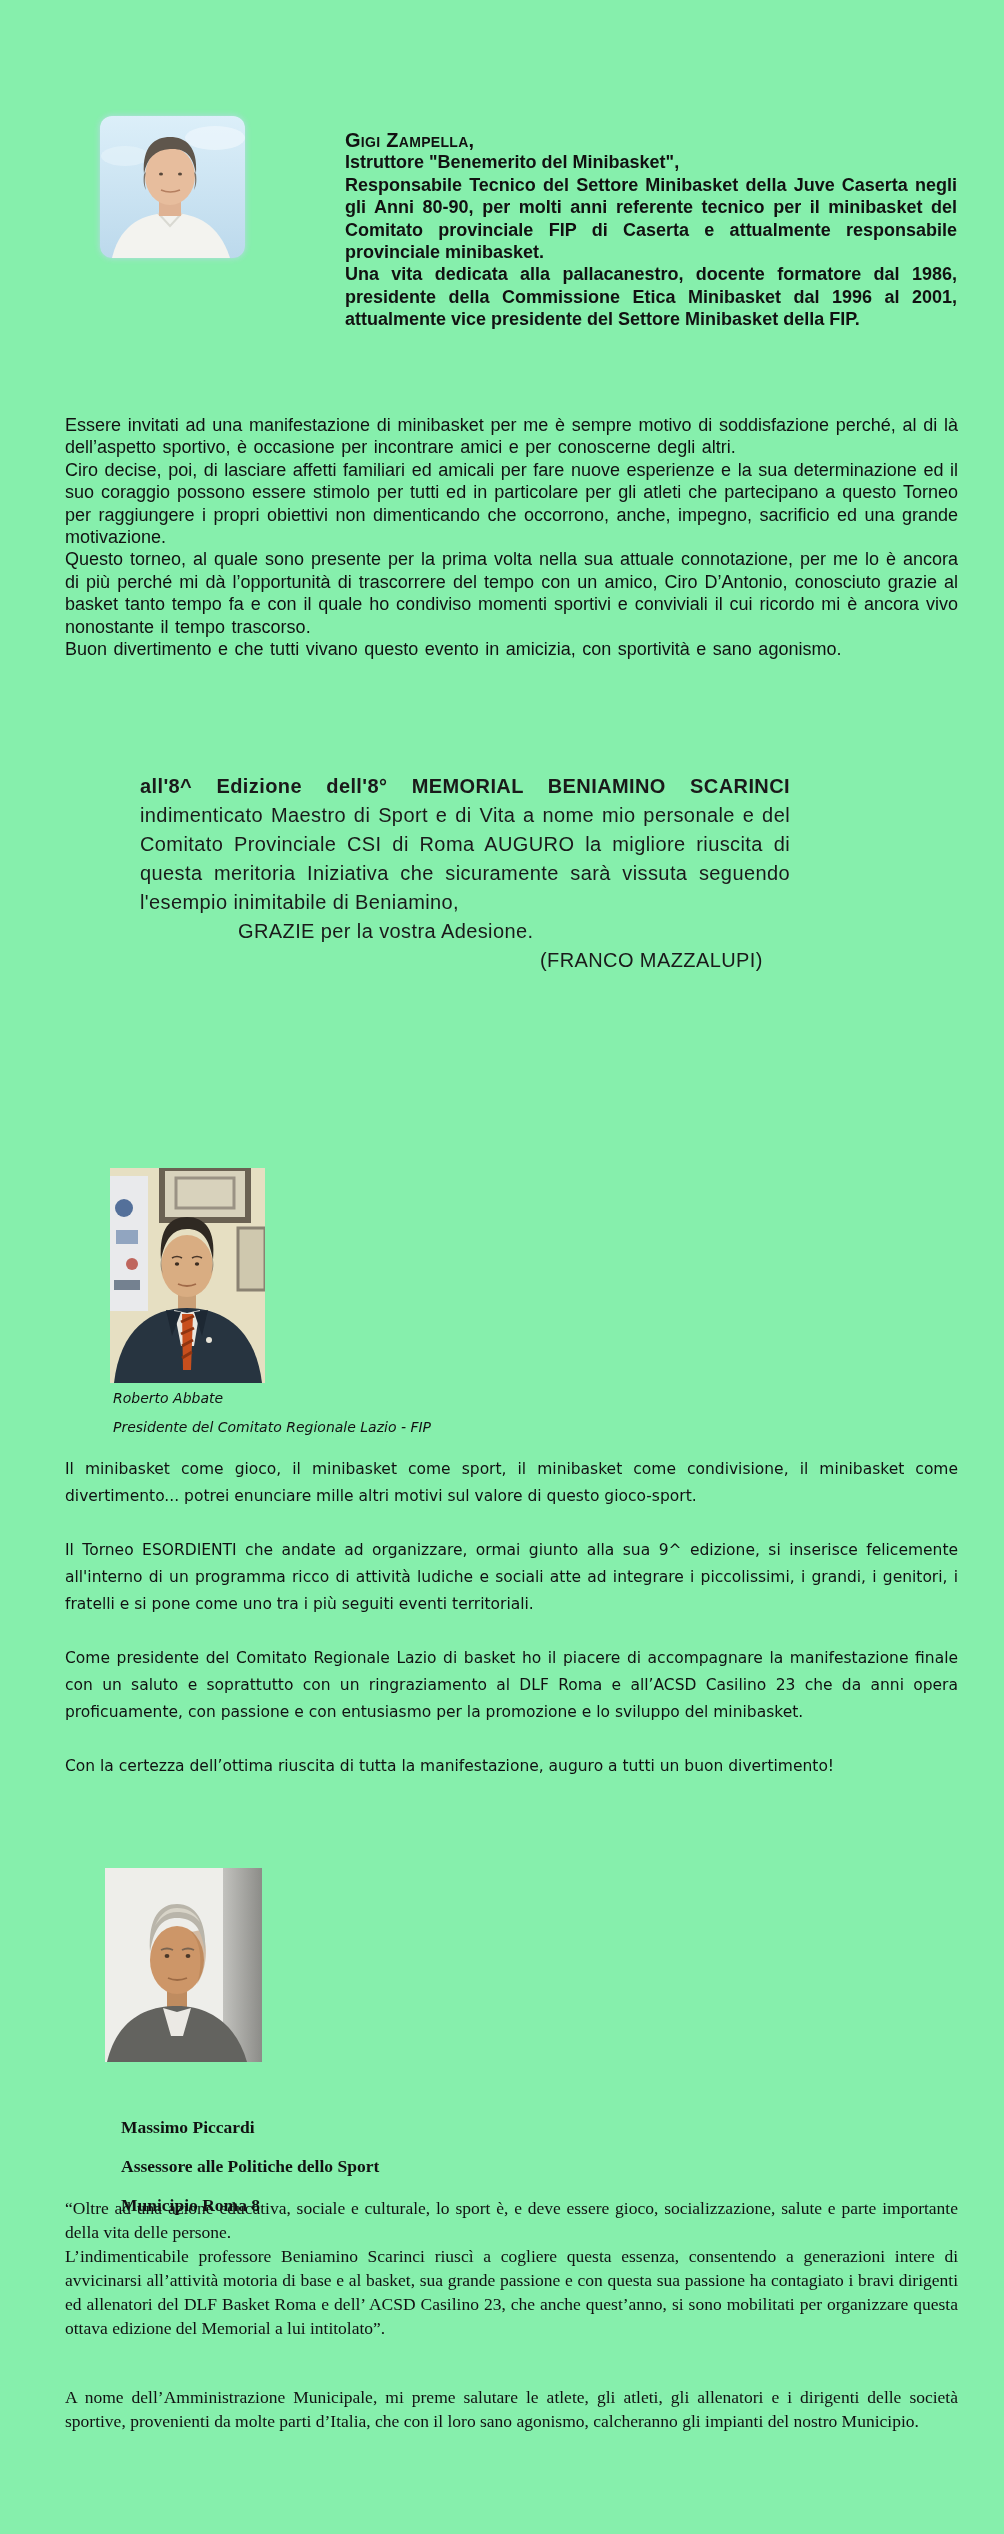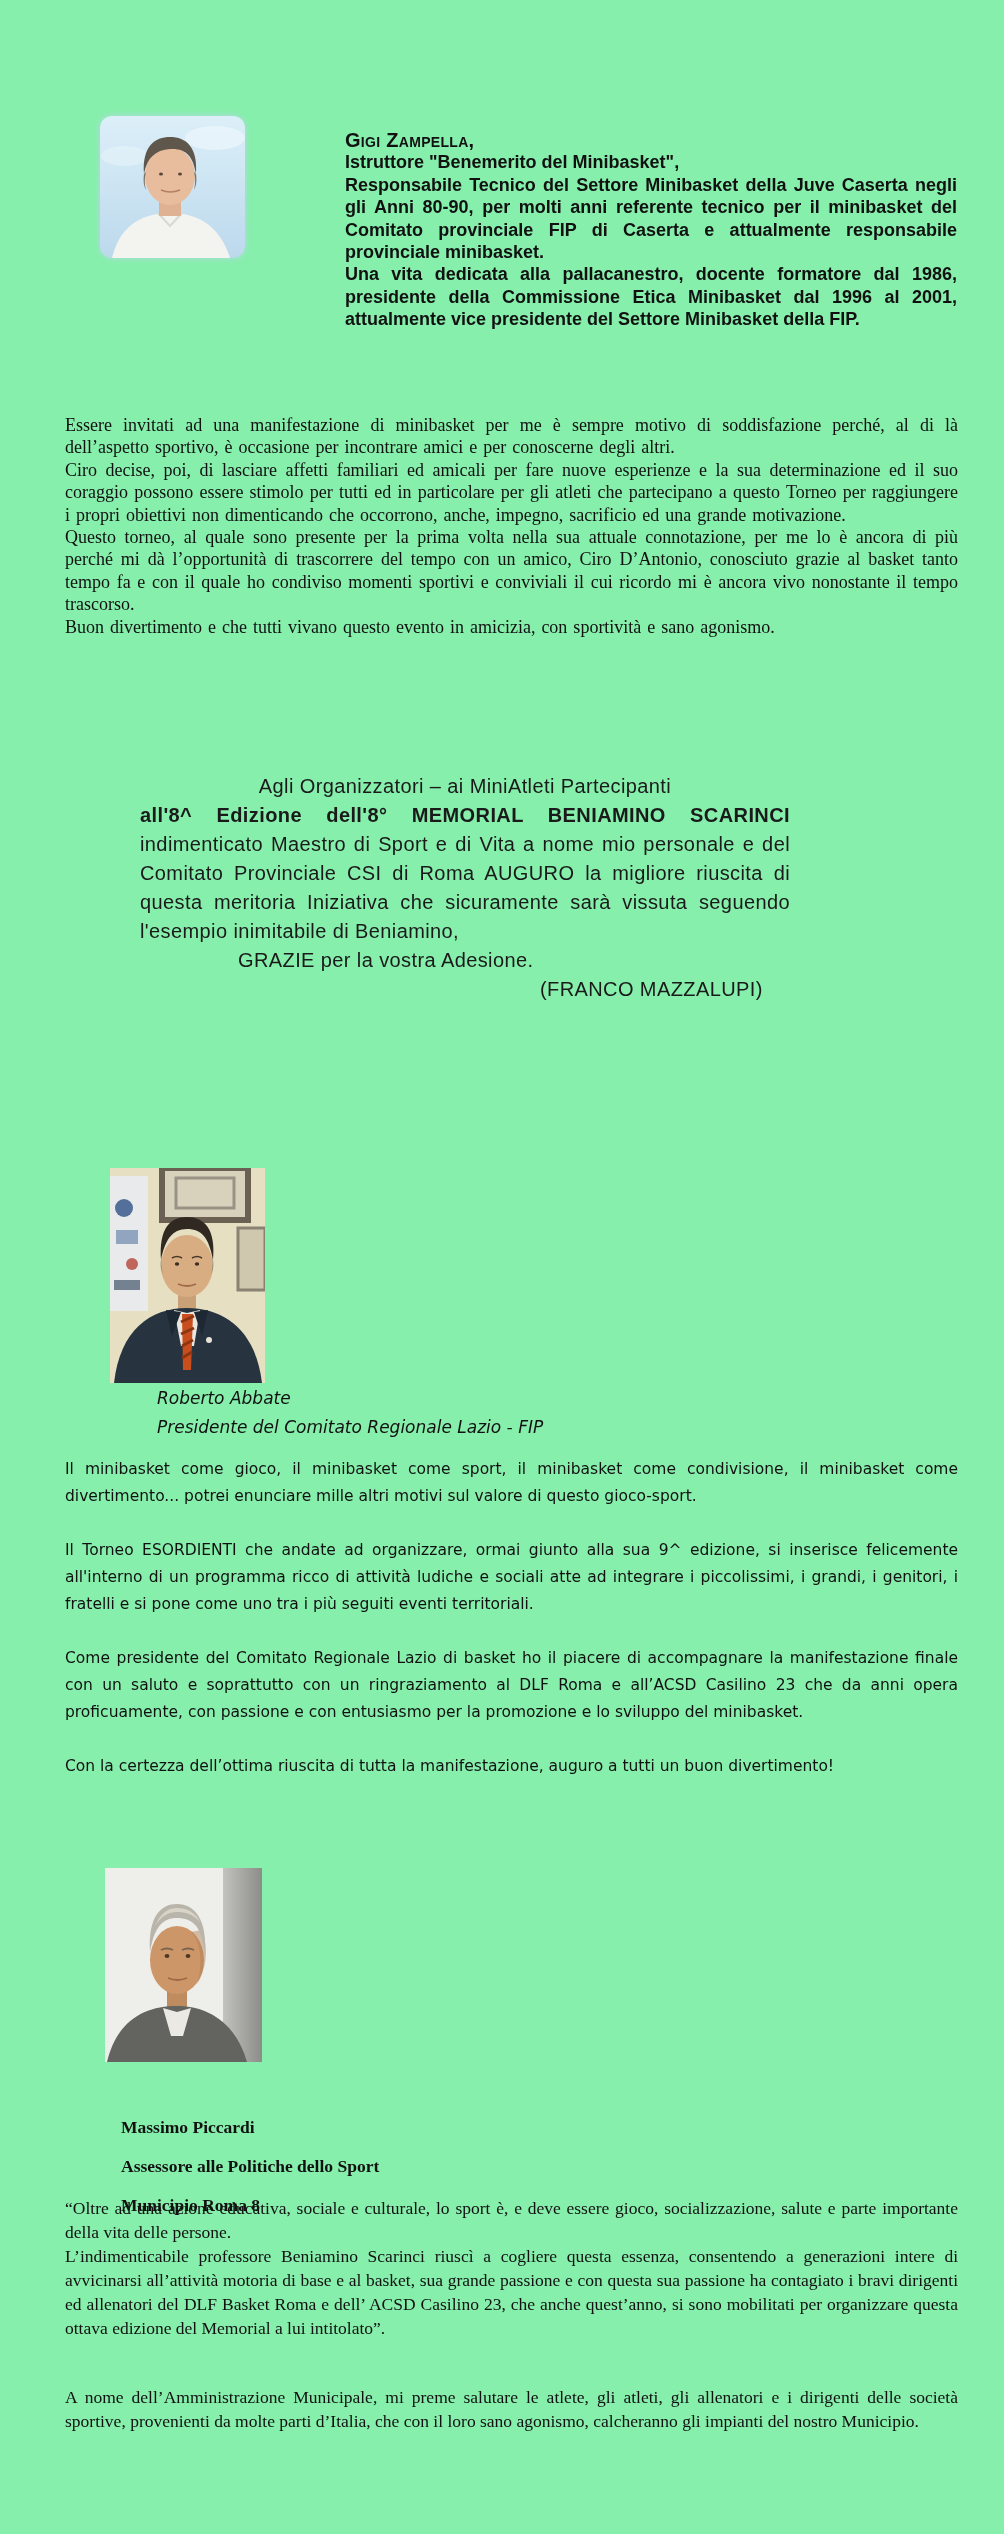--- a/index.html
+++ b/index.html
@@ -11,35 +11,35 @@
   .photo-abbate{left:110px;top:1168px;width:155px;height:215px;}
   .photo-piccardi{left:105px;top:1868px;width:157px;height:194px;}
 
   .zampella-text{position:absolute;left:345px;top:129px;width:612px;
     font-family:"Liberation Sans",sans-serif;font-weight:bold;font-size:18px;line-height:22.4px;
     text-align:justify;}
   .zampella-text p{margin:0;}
   .z-name{font-size:20px;font-variant:small-caps;letter-spacing:.3px;}
 
   .intro{position:absolute;left:65px;top:414px;width:893px;
-    font-family:Liberation Serif, serif;font-size:18px;line-height:22.4px;
+    font-family:Liberation Sans, sans-serif;font-size:18px;line-height:22.4px;
     text-align:justify;word-spacing:1.5px;}
   .intro p{margin:0;}
 
   .mazzalupi{position:absolute;left:140px;top:772px;width:650px;color:#1a1a1a;
     font-family:"Liberation Sans",sans-serif;font-size:20px;line-height:29px;letter-spacing:.4px;}
   .mazzalupi p{margin:0;}
   .m-salutation{text-align:center;}
   .m-title{font-weight:bold;text-align:justify;text-align-last:justify;}
   .m-body{text-align:justify;}
   .m-thanks{margin-top:39px;padding-left:98px;}
   .m-sign{margin-top:21px;padding-left:400px;}
 
   .abbate-caption{position:absolute;left:113px;top:1384px;
-    font-family:"DejaVu Sans",sans-serif;font-style:italic;font-size:17px;line-height:29px;margin-left:44px;}
+    font-family:"DejaVu Sans",sans-serif;font-style:italic;font-size:14px;line-height:29px;}
   .abbate-caption p{margin:0;}
 
   .abbate-text{position:absolute;left:65px;top:1456px;width:893px;
     font-family:"DejaVu Sans",sans-serif;font-size:15.5px;line-height:27px;text-align:justify;}
   .abbate-text p{margin:0 0 27px 0;}
   .abbate-text p:last-child{margin-bottom:0;}
 
   .piccardi-caption{position:absolute;left:105px;top:2100px;
     font-family:"Liberation Serif",serif;font-weight:bold;font-size:17.5px;line-height:23px;}
   .piccardi-caption p{margin:16px;}
@@ -86,21 +86,20 @@
   </div>
 
   <div class="intro">
     <p>Essere invitati ad una manifestazione di minibasket per me è sempre motivo di soddisfazione perché, al di là dell’aspetto sportivo, è occasione per incontrare amici e per conoscerne degli altri.</p>
     <p>Ciro decise, poi, di lasciare affetti familiari ed amicali per fare nuove esperienze e la sua determinazione ed il suo coraggio possono essere stimolo per tutti ed in particolare per gli atleti che partecipano a questo Torneo per raggiungere i propri obiettivi non dimenticando che occorrono, anche, impegno, sacrificio ed una grande motivazione.</p>
     <p>Questo torneo, al quale sono presente per la prima volta nella sua attuale connotazione, per me lo è ancora di più perché mi dà l’opportunità di trascorrere del tempo con un amico, Ciro D’Antonio, conosciuto grazie al basket tanto tempo fa e con il quale ho condiviso momenti sportivi e conviviali il cui ricordo mi è ancora vivo nonostante il tempo trascorso.</p>
     <p>Buon divertimento e che tutti vivano questo evento in amicizia, con sportività e sano agonismo.</p>
   </div>
 
   <div class="mazzalupi">
-    <p class="m-salutation">Agli Organizzatori – ai MiniAtleti Partecipanti</p>
     <p class="m-title">all'8^ Edizione dell'8° MEMORIAL BENIAMINO SCARINCI</p>
     <p class="m-body">indimenticato Maestro di Sport e di Vita a nome mio personale e del Comitato Provinciale CSI di Roma AUGURO la migliore riuscita di questa meritoria Iniziativa che sicuramente sarà vissuta seguendo l'esempio inimitabile di Beniamino,</p>
     <p class="m-thanks">GRAZIE per la vostra Adesione.</p>
     <p class="m-sign">(FRANCO MAZZALUPI)</p>
   </div>
 
   <div class="photo photo-abbate">
     <svg viewBox="0 0 155 215" xmlns="http://www.w3.org/2000/svg">
       <rect width="155" height="215" fill="#e6dfc2"></rect>
       <rect x="0" y="8" width="38" height="135" fill="#e9eaec"></rect>

